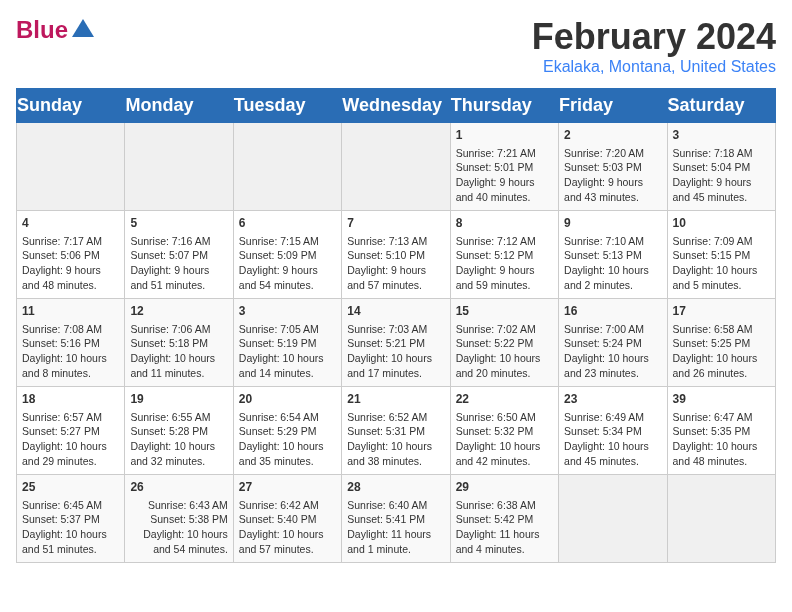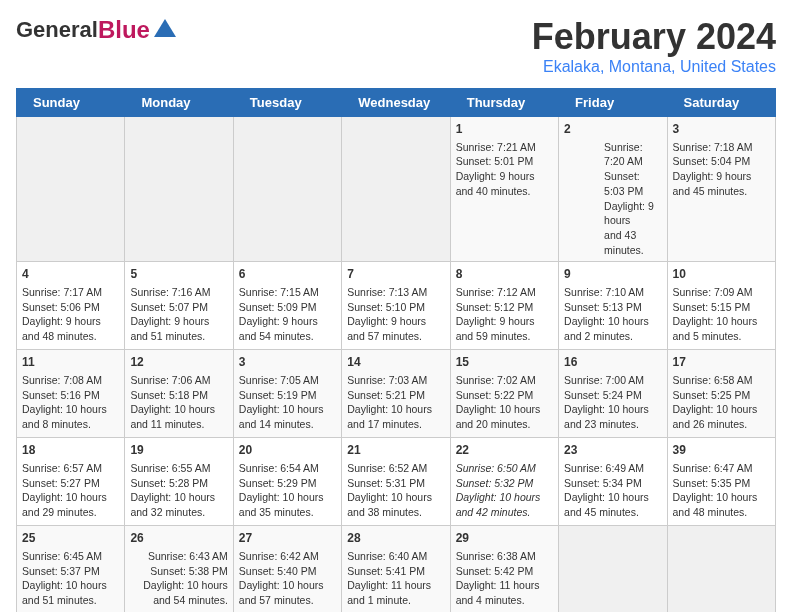--- a/index.html
+++ b/index.html
@@ -40,23 +40,23 @@
       color: #3b82f6;
     }
     table {
       width: 100%;
       border-collapse: collapse;
       font-size: 11px;
     }
     thead tr th {
       background-color: #2a6db5;
       color: #fff;
-      padding: 6px 16px;
+      padding: 6px 0;
       text-align: left;
-      font-size: 13px;
+      font-size: 18px;
       font-weight: bold;
       border: 1px solid #2a6db5;
     }
     tbody tr td {
       border: 1px solid #ccc;
       vertical-align: top;
       padding: 4px 5px;
       min-height: 80px;
       height: 88px;
       width: calc(100% / 7);
@@ -82,21 +82,20 @@
     .empty-cell {
       background: #f0f0f0 !important;
     }
   </style>
 </head>
 <body>
 
 <div class="header">
   <div class="logo">
     <div class="logo-line">
-      <span style="font-size:22px;font-weight:bold;color:#333;">General</span>
       <span style="font-size:24px;font-weight:bold;color:#be185d;">Blue</span>
       <div style="display:inline-block;margin-left:4px;vertical-align:middle;">
         <svg width="22" height="18" viewBox="0 0 22 18">
           <polygon points="11,0 22,18 0,18" fill="#2a6db5"></polygon>
         </svg>
       </div>
     </div>
   </div>
   <div class="title-block">
     <h1>February 2024</h1>
@@ -124,21 +123,21 @@
         <td class="empty-cell"></td>
         <td>
           <div class="day-number">1</div>
           <div class="day-info" style="white-space: pre-line;">Sunrise: 7:21 AM
 Sunset: 5:01 PM
 Daylight: 9 hours
 and 40 minutes.</div>
         </td>
         <td>
           <div class="day-number">2</div>
-          <div class="day-info" style="white-space: pre-line; margin-left: 40px;">Sunrise: 7:20 AM
+          <div class="day-info" style="white-space: pre-line;">Sunrise: 7:20 AM
 Sunset: 5:03 PM
 Daylight: 9 hours
 and 43 minutes.</div>
         </td>
         <td>
           <div class="day-number">3</div>
           <div class="day-info" style="white-space: pre-line;">Sunrise: 7:18 AM
 Sunset: 5:04 PM
 Daylight: 9 hours
 and 45 minutes.</div>
@@ -270,21 +269,21 @@
         </td>
         <td>
           <div class="day-number">21</div>
           <div class="day-info" style="white-space: pre-line;">Sunrise: 6:52 AM
 Sunset: 5:31 PM
 Daylight: 10 hours
 and 38 minutes.</div>
         </td>
         <td>
           <div class="day-number">22</div>
-          <div class="day-info" style="white-space: pre-line; font-style: italic;">Sunrise: 6:50 AM
+          <div class="day-info" style="white-space: pre-line;">Sunrise: 6:50 AM
 Sunset: 5:32 PM
 Daylight: 10 hours
 and 42 minutes.</div>
         </td>
         <td>
           <div class="day-number">23</div>
           <div class="day-info" style="white-space: pre-line;">Sunrise: 6:49 AM
 Sunset: 5:34 PM
 Daylight: 10 hours
 and 45 minutes.</div>

